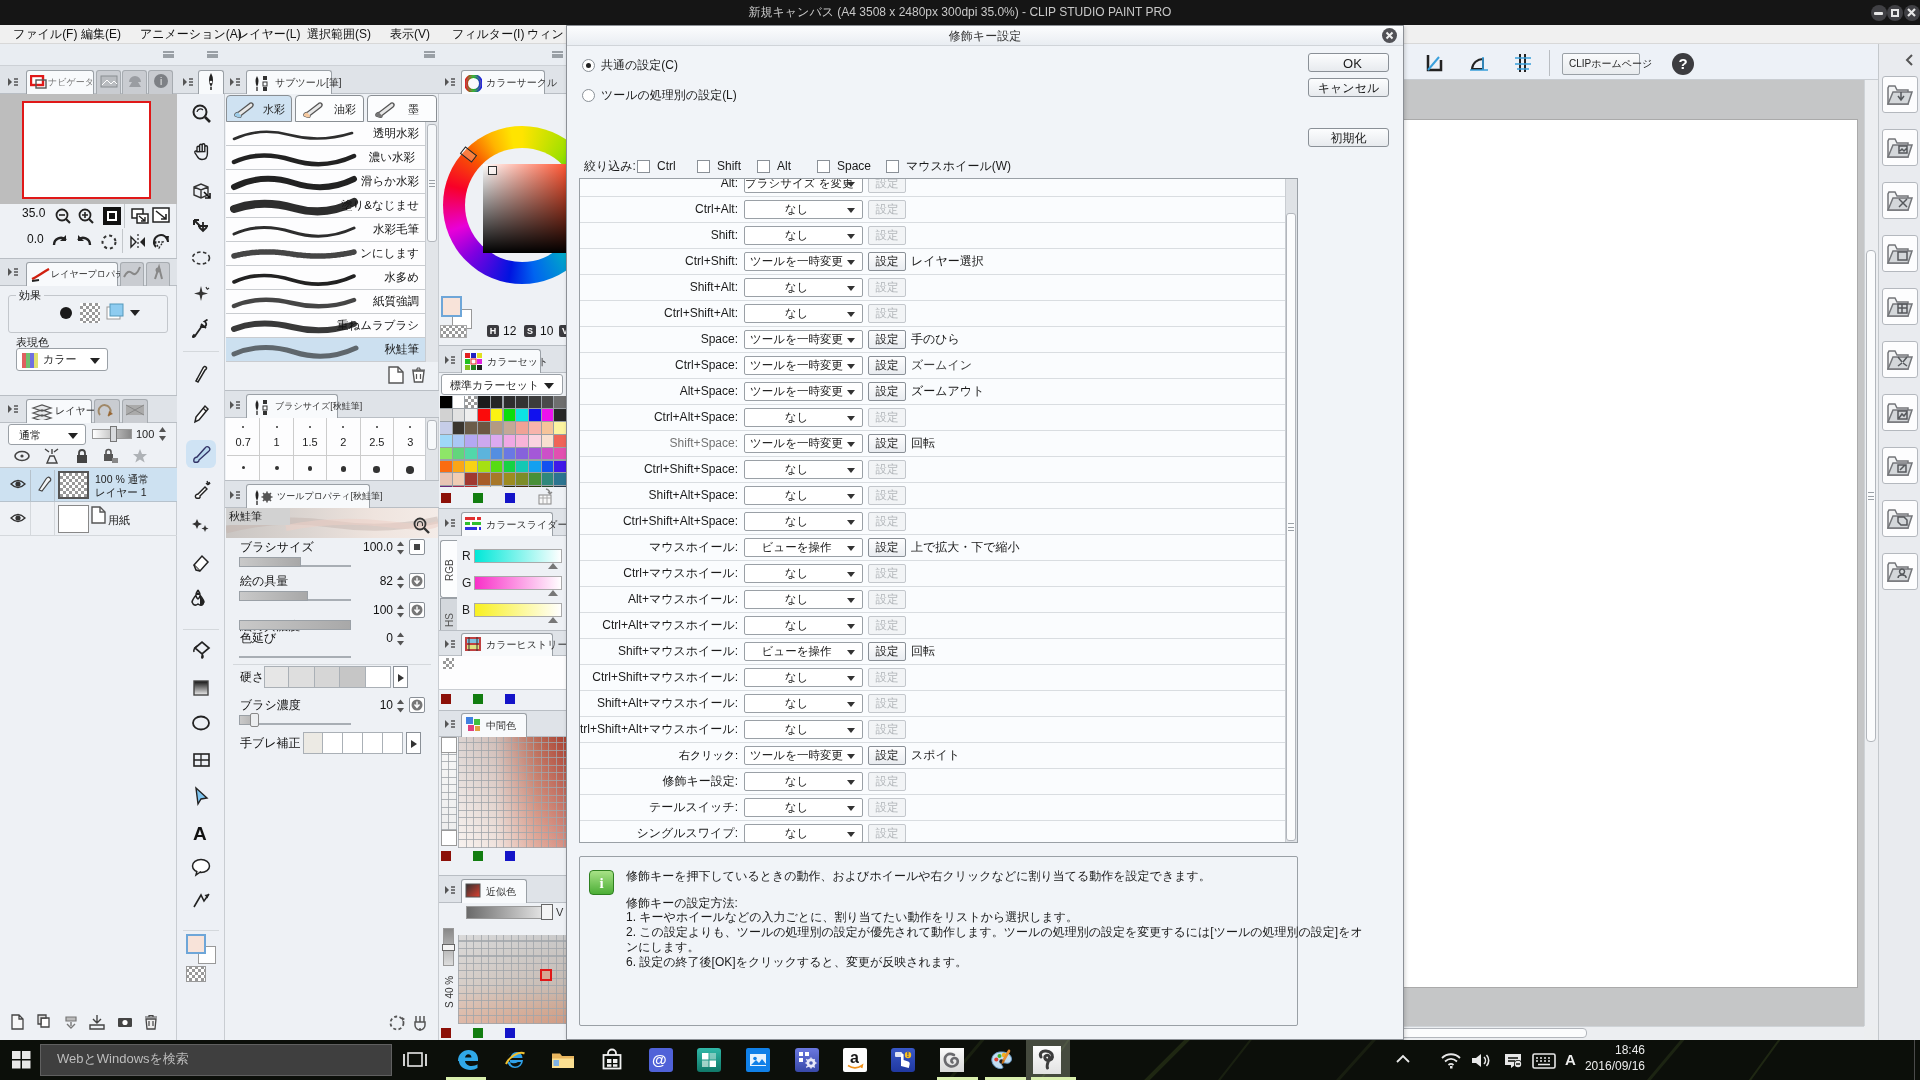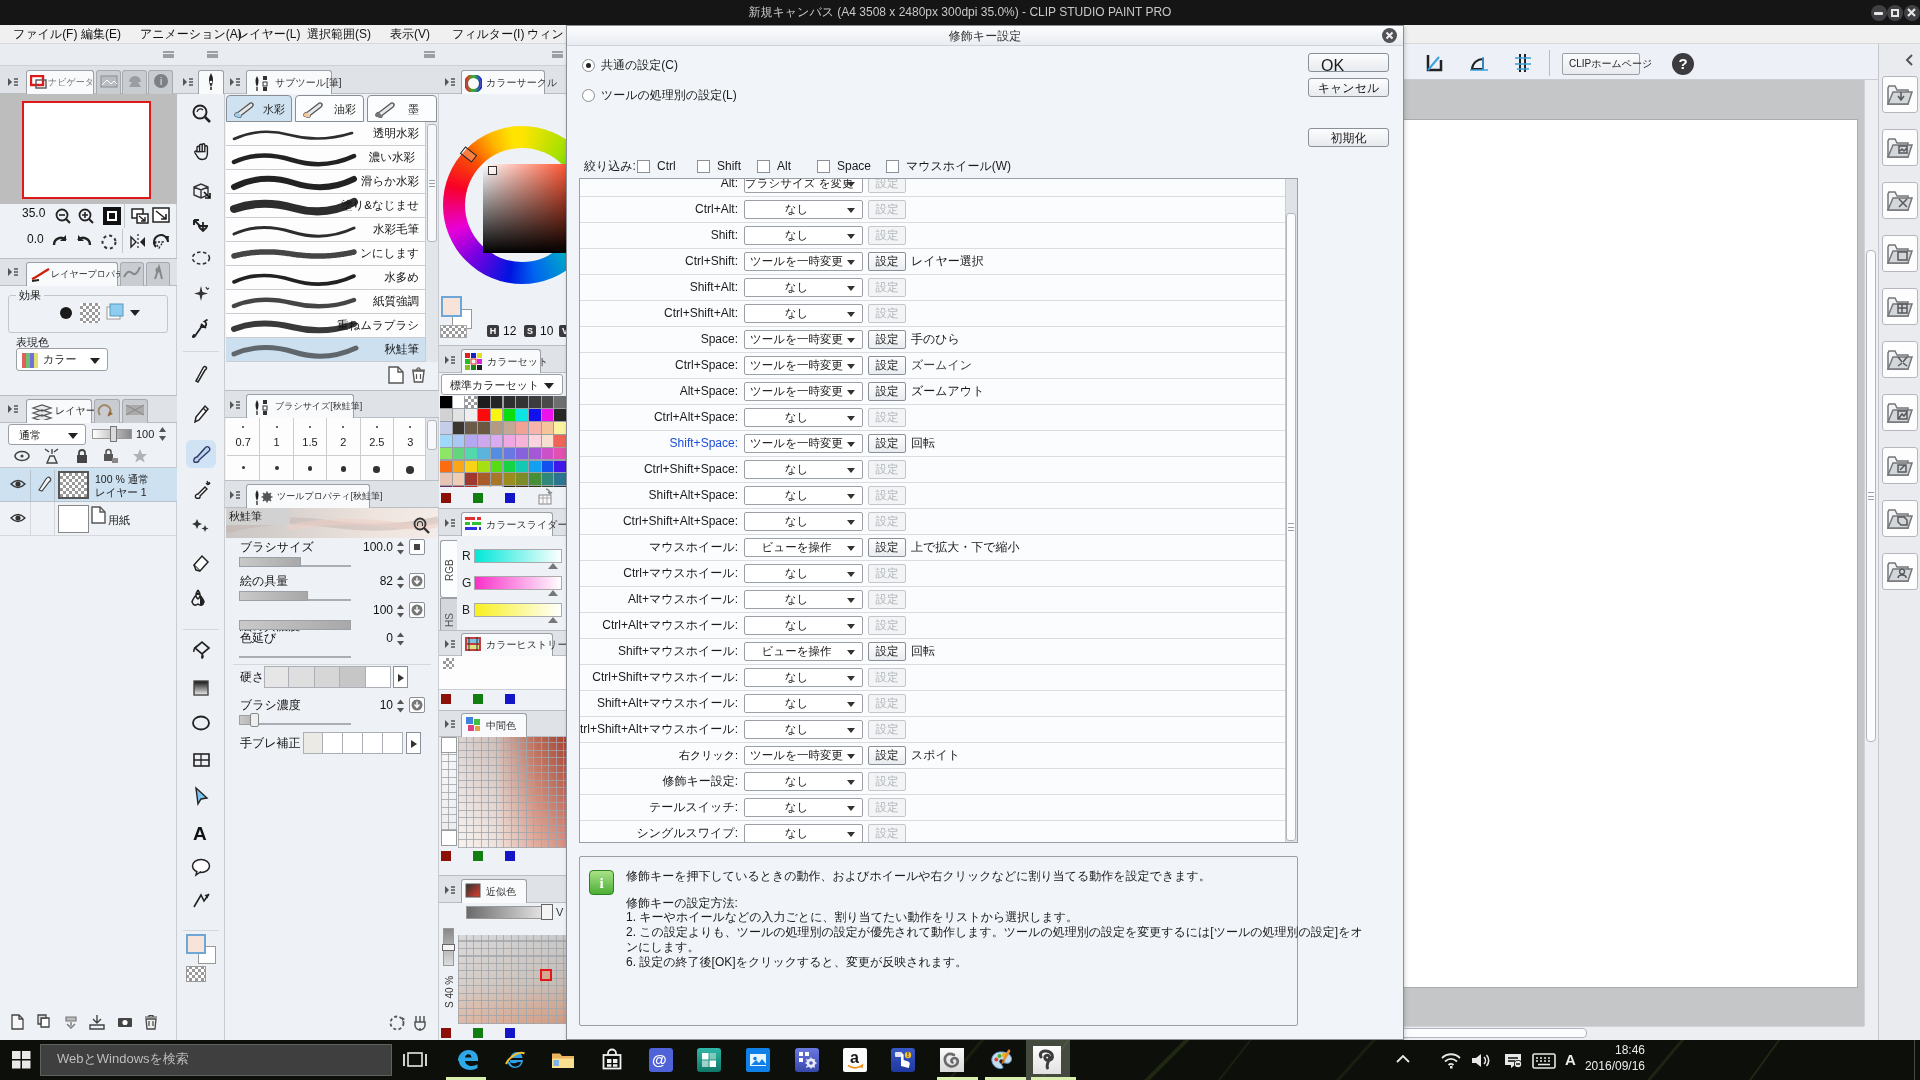--- a/index.html
+++ b/index.html
@@ -730,21 +730,21 @@
       <path d="M2 4 h13 M6.5 4 l1 -2 h2 l1 2 M6.5 8 v5 m4 -5 v5" stroke="#555" stroke-width="1.2" fill="none"></path>
     </svg>
   </div>
 <div class="abs " style="left:225px;top:390px;width:214px;height:28px;background:#dfe3e8;border-bottom:1px solid #b9bec4;border-top:1px solid #b9bec4"></div>
 <div class="abs " style="left:229px;top:399px;width:12px;height:12px;">
     <svg width="12" height="12">
       <path d="M1 2 L5 6 L1 10 Z" fill="#555"></path>
       <path d="M7 3 h4 M7 6 h4 M7 9 h4" stroke="#555" stroke-width="1.6"></path>
     </svg>
   </div>
-<div class="abs tab" style="left:246px;top:394px;width:108px;height:24px;">
+<div class="abs tab" style="left:246px;top:394px;width:92px;height:24px;">
     <svg class="abs" style="left:4px;top:3px" width="22" height="18">
       <path d="M6 2 q3 5 0 11 q-3 -6 0 -11" fill="#222"></path>
       <path d="M6 13 v4" stroke="#222" stroke-width="1.3"></path>
       <rect x="12" y="2" width="4" height="4" fill="#333"></rect>
       <rect x="12" y="8" width="4" height="4" fill="none" stroke="#333"></rect>
       <rect x="12" y="13" width="4" height="4" fill="#333"></rect>
     </svg>
     <div class="abs t " style="left:28px;top:6px;font-size:9px;color:#333;">ブラシサイズ[秋鮭筆]</div>
   </div>
 <div class="abs " style="left:226px;top:418px;width:212px;height:62px;background:#fdfdfe"></div>
@@ -1205,21 +1205,21 @@
       <path d="M4.5 4.5 L10.5 10.5 M10.5 4.5 L4.5 10.5" stroke="#f0f0f0" stroke-width="2"></path>
     </svg>
   </div>
 <div class="abs " style="left:582px;top:59px;width:13px;height:13px;background:#fff;border:1px solid #8a9097;border-radius:50%">
     <div class="abs" style="left:3px;top:3px;width:5px;height:5px;background:#222;border-radius:50%"></div>
   </div>
 <div class="abs t " style="left:601px;top:59px;font-size:12px;color:#1a1a1a;">共通の設定(C)</div>
 <div class="abs " style="left:582px;top:89px;width:13px;height:13px;background:#fff;border:1px solid #8a9097;border-radius:50%"></div>
 <div class="abs t " style="left:601px;top:89px;font-size:12px;color:#1a1a1a;">ツールの処理別の設定(L)</div>
 <div class="abs btn" style="left:1308px;top:53px;width:81px;height:19px;">
-    <div class="abs t " style="left:12px;top:2.5px;font-size:16px;color:#1a1a1a;width:79px;text-align:left">OK</div>
+    <div class="abs t " style="left:4px;top:2.5px;font-size:13px;color:#1a1a1a;width:79px;text-align:center">OK</div>
   </div>
 <div class="abs btn" style="left:1308px;top:78px;width:81px;height:19px;">
     <div class="abs t " style="left:0px;top:2.5px;font-size:12px;color:#1a1a1a;width:79px;text-align:center">キャンセル</div>
   </div>
 <div class="abs btn" style="left:1308px;top:128px;width:81px;height:19px;">
     <div class="abs t " style="left:0px;top:2.5px;font-size:12px;color:#1a1a1a;width:79px;text-align:center">初期化</div>
   </div>
 <div class="abs t " style="left:584px;top:160px;font-size:12px;color:#1a1a1a;">絞り込み:</div>
 <div class="abs chk" style="left:637px;top:160px;width:13px;height:13px;"></div>
 <div class="abs t " style="left:657px;top:160px;font-size:12px;color:#1a1a1a;">Ctrl</div>
@@ -1322,21 +1322,21 @@
       <div class="abs" style="left:0;top:251px;width:705px;height:1px;background:#d9dde1"></div>
       <div class="abs t" style="right:547px;top:232px;text-align:right;font-size:12px;color:#1a1a1a">Ctrl+Alt+Space:</div>
       <div class="abs" style="left:164px;top:229px;width:119px;height:19px;background:#fff;border:1px solid #9aa0a6;border-radius:2px">
         <div class="abs t" style="left:0;top:2px;width:103px;text-align:center;font-size:11.5px;color:#1a1a1a">なし</div>
         <div class="abs caret" style="right:7px;top:7px"></div>
       </div>
       <div class="abs" style="left:288px;top:229px;width:38px;height:19px;background:#f2f4f6;border:1px solid #c3c7cc;border-radius:2px">
         <div class="abs t" style="left:0;top:2px;width:36px;text-align:center;font-size:11.5px;color:#b2b6ba">設定</div>
       </div>
       <div class="abs" style="left:0;top:277px;width:705px;height:1px;background:#d9dde1"></div>
-      <div class="abs t" style="right:547px;top:258px;text-align:right;font-size:12px;color:#1d4ed8">Shift+Space:</div>
+      <div class="abs t" style="right:547px;top:258px;text-align:right;font-size:12px;color:#737373">Shift+Space:</div>
       <div class="abs" style="left:164px;top:255px;width:119px;height:19px;background:#fff;border:1px solid #9aa0a6;border-radius:2px">
         <div class="abs t" style="left:0;top:2px;width:103px;text-align:center;font-size:11.5px;color:#1a1a1a">ツールを一時変更</div>
         <div class="abs caret" style="right:7px;top:7px"></div>
       </div>
       <div class="abs" style="left:288px;top:255px;width:38px;height:19px;background:linear-gradient(#fdfdfe,#e9ecf0);border:1px solid #8a9097;border-radius:2px">
         <div class="abs t" style="left:0;top:2px;width:36px;text-align:center;font-size:11.5px;color:#1a1a1a">設定</div>
       </div>
       <div class="abs t" style="left:331px;top:258px;font-size:12px;color:#1a1a1a">回転</div>
       <div class="abs" style="left:0;top:303px;width:705px;height:1px;background:#d9dde1"></div>
       <div class="abs t" style="right:547px;top:284px;text-align:right;font-size:12px;color:#1a1a1a">Ctrl+Shift+Space:</div>

